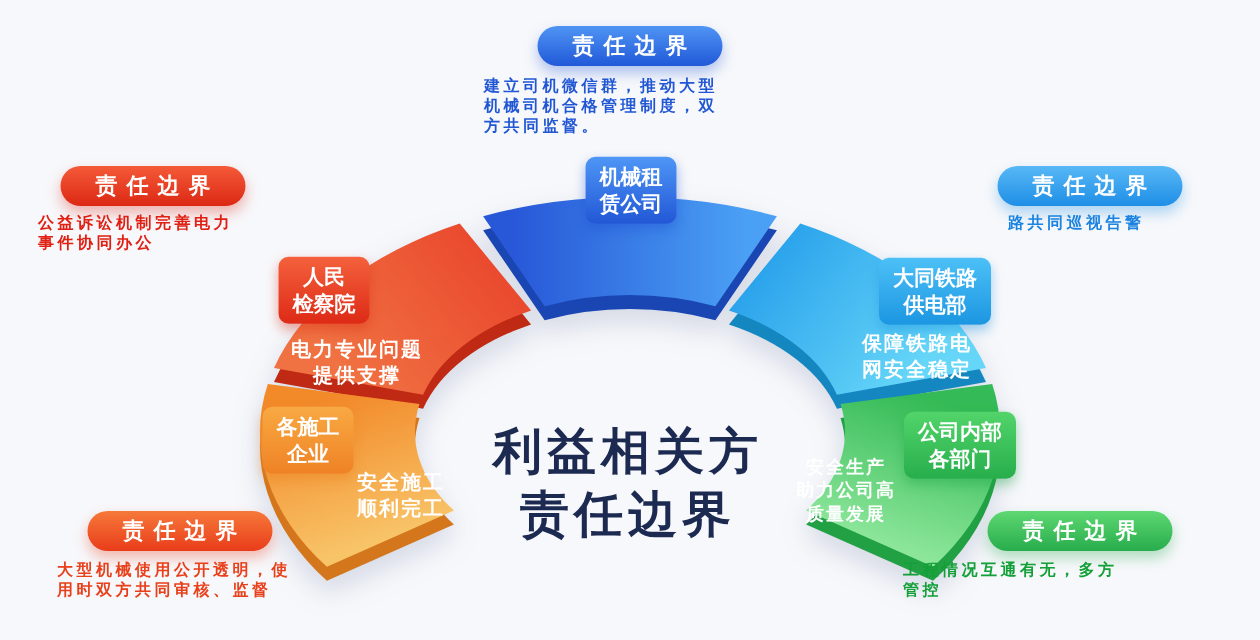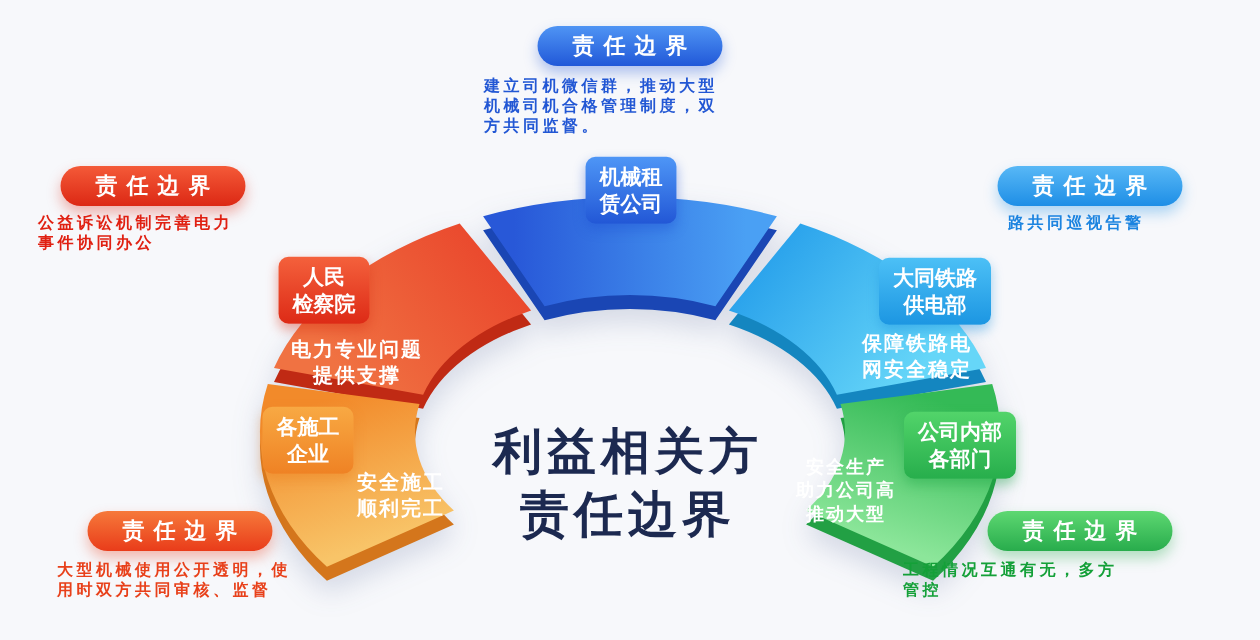--- a/index.html
+++ b/index.html
@@ -115,21 +115,21 @@
     <span class="line">企业</span>
   </div>
 
   <div class="abs ctr seg-desc desc-datong">
     <span class="line">保障铁路电</span>
     <span class="line">网安全稳定</span>
   </div>
   <div class="abs ctr seg-desc desc-internal">
     <span class="line">安全生产</span>
     <span class="line">助力公司高</span>
-    <span class="line">推动大型</span>
+    <span class="line">质量发展</span>
   </div>
   <div class="abs ctr seg-desc desc-procuratorate">
     <span class="line">电力专业问题</span>
     <span class="line">提供支撑</span>
   </div>
   <div class="abs ctr seg-desc desc-construction">
     <span class="line">安全施工</span>
     <span class="line">顺利完工</span>
   </div>
 

